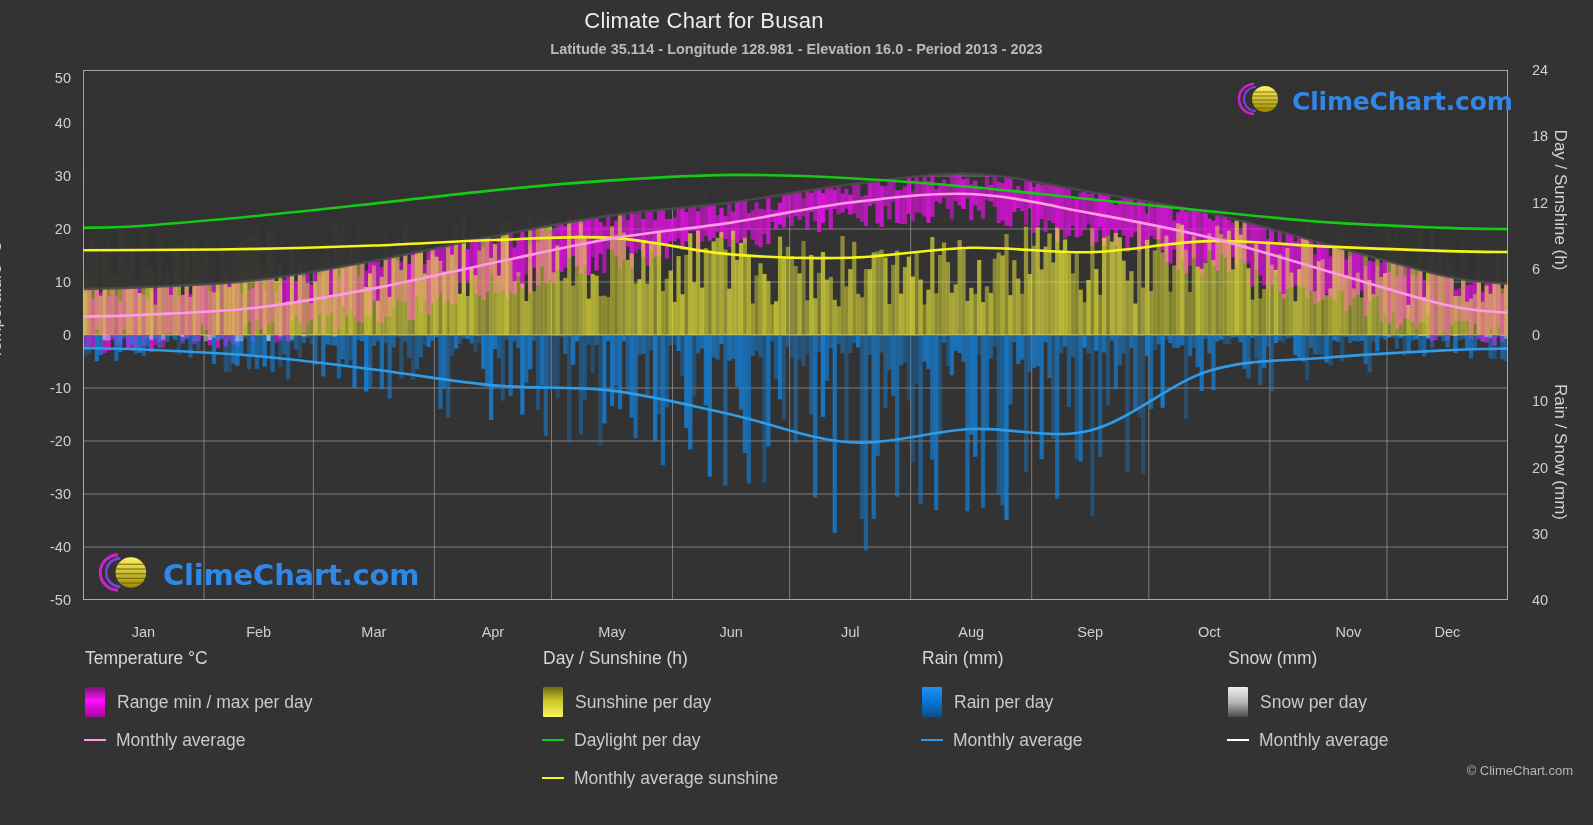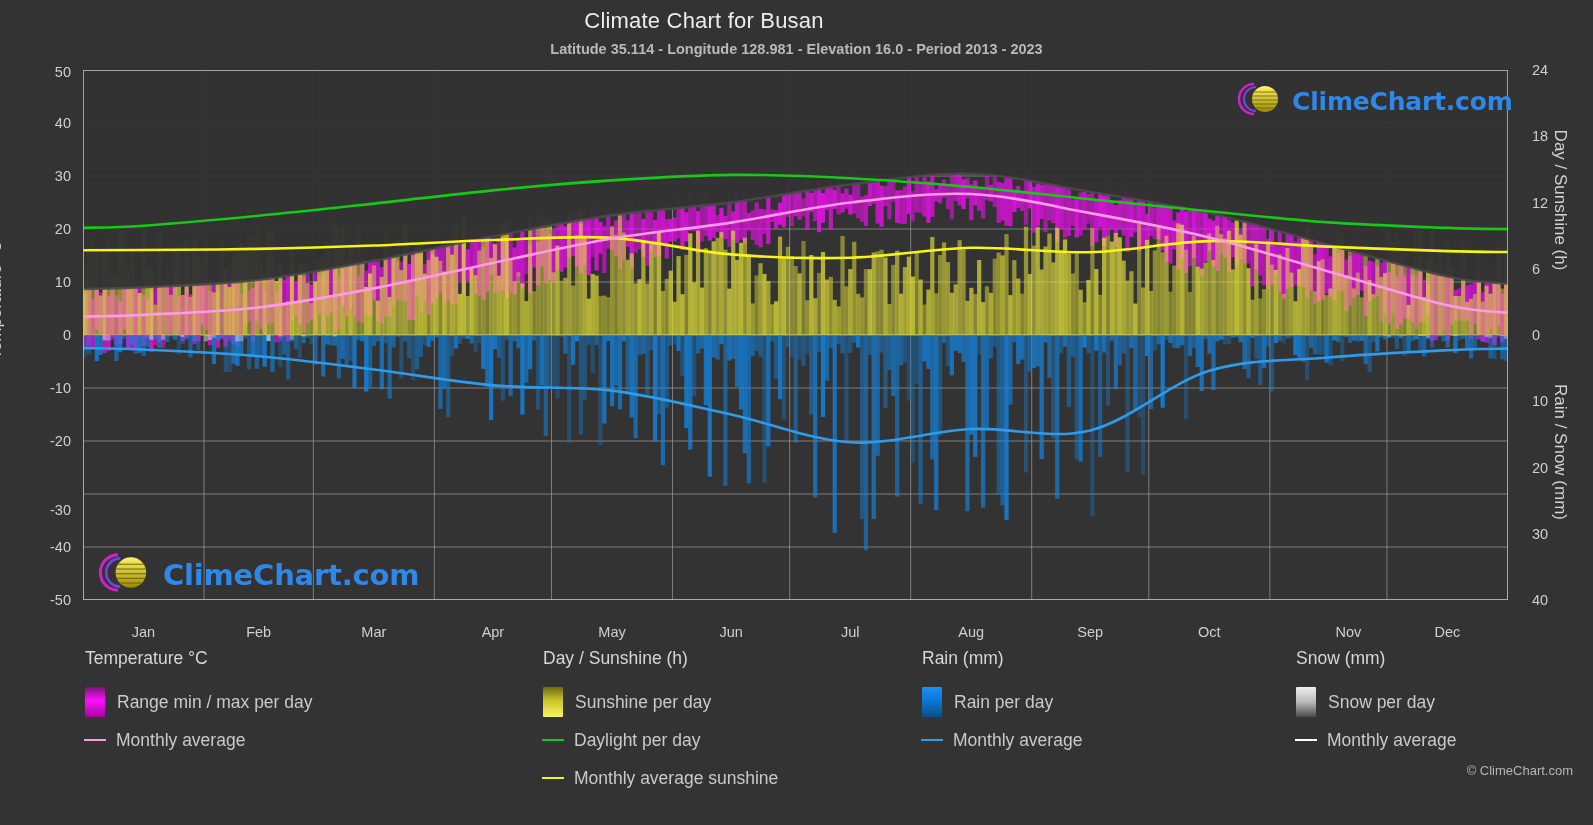--- a/index.html
+++ b/index.html
@@ -79,21 +79,21 @@
   }
   .lgline{
     width:22px;height:0;border-top:2.5px solid #fff;margin-right:10px;
     margin-left:-1px;flex:none;
   }
   .lglab{font-size:17.5px;color:#c9c9c9;white-space:nowrap;}
 
   #lg-temp{left:85px;}
   #lg-sun{left:543px;}
   #lg-rain{left:922px;}
-  #lg-snow{left:1296px;}
+  #lg-snow{left:1228px;}
 
   #copyright{
     position:absolute;right:20px;top:763px;font-size:13px;color:#b5b5b5;
   }
 </style>
 </head>
 <body>
 
 <div id="stage">
 
@@ -1312,29 +1312,29 @@
           <line x1="1425" y1="530" x2="1425" y2="537" stroke="#bdbdbd" stroke-width="1.4"></line>
         </g>
       </svg>
   </div>
 
   <div class="axis-title" id="ytitle-left">Temperature °C</div>
   <div class="axis-title" id="ytitle-r1">Day / Sunshine (h)</div>
   <div class="axis-title" id="ytitle-r2">Rain / Snow (mm)</div>
 
   <div id="ticks">
-      <div class="tick left" style="top: 72px; right: 1522px; text-align: center;">50</div>
+      <div class="tick left" style="top: 78px; right: 1522px; text-align: center;">50</div>
       <div class="tick left" style="top: 123px; right: 1522px;">40</div>
       <div class="tick left" style="top: 176px; right: 1522px;">30</div>
       <div class="tick left" style="top: 229px; right: 1522px;">20</div>
       <div class="tick left" style="top: 282px; right: 1522px;">10</div>
       <div class="tick left" style="top: 335px; right: 1522px;">0</div>
       <div class="tick left" style="top: 388px; right: 1522px; text-align: center;">-10</div>
       <div class="tick left" style="top: 441px; right: 1522px;">-20</div>
-      <div class="tick left" style="top: 510px; right: 1522px;">-30</div>
+      <div class="tick left" style="top: 494px; right: 1522px;">-30</div>
       <div class="tick left" style="top: 547px; right: 1522px;">-40</div>
       <div class="tick left" style="top: 600px; right: 1522px;">-50</div>
       <div class="tick right" style="top: 70px; left: 1532px;">24</div>
       <div class="tick right" style="top: 136.25px; left: 1532px;">18</div>
       <div class="tick right" style="top: 202.5px; left: 1532px;">12</div>
       <div class="tick right" style="top: 268.75px; left: 1532px;">6</div>
       <div class="tick right" style="top: 335px; left: 1532px;">0</div>
       <div class="tick right" style="top: 401.25px; left: 1532px;">10</div>
       <div class="tick right" style="top: 467.5px; left: 1532px;">20</div>
       <div class="tick right" style="top: 533.75px; left: 1532px;">30</div>

